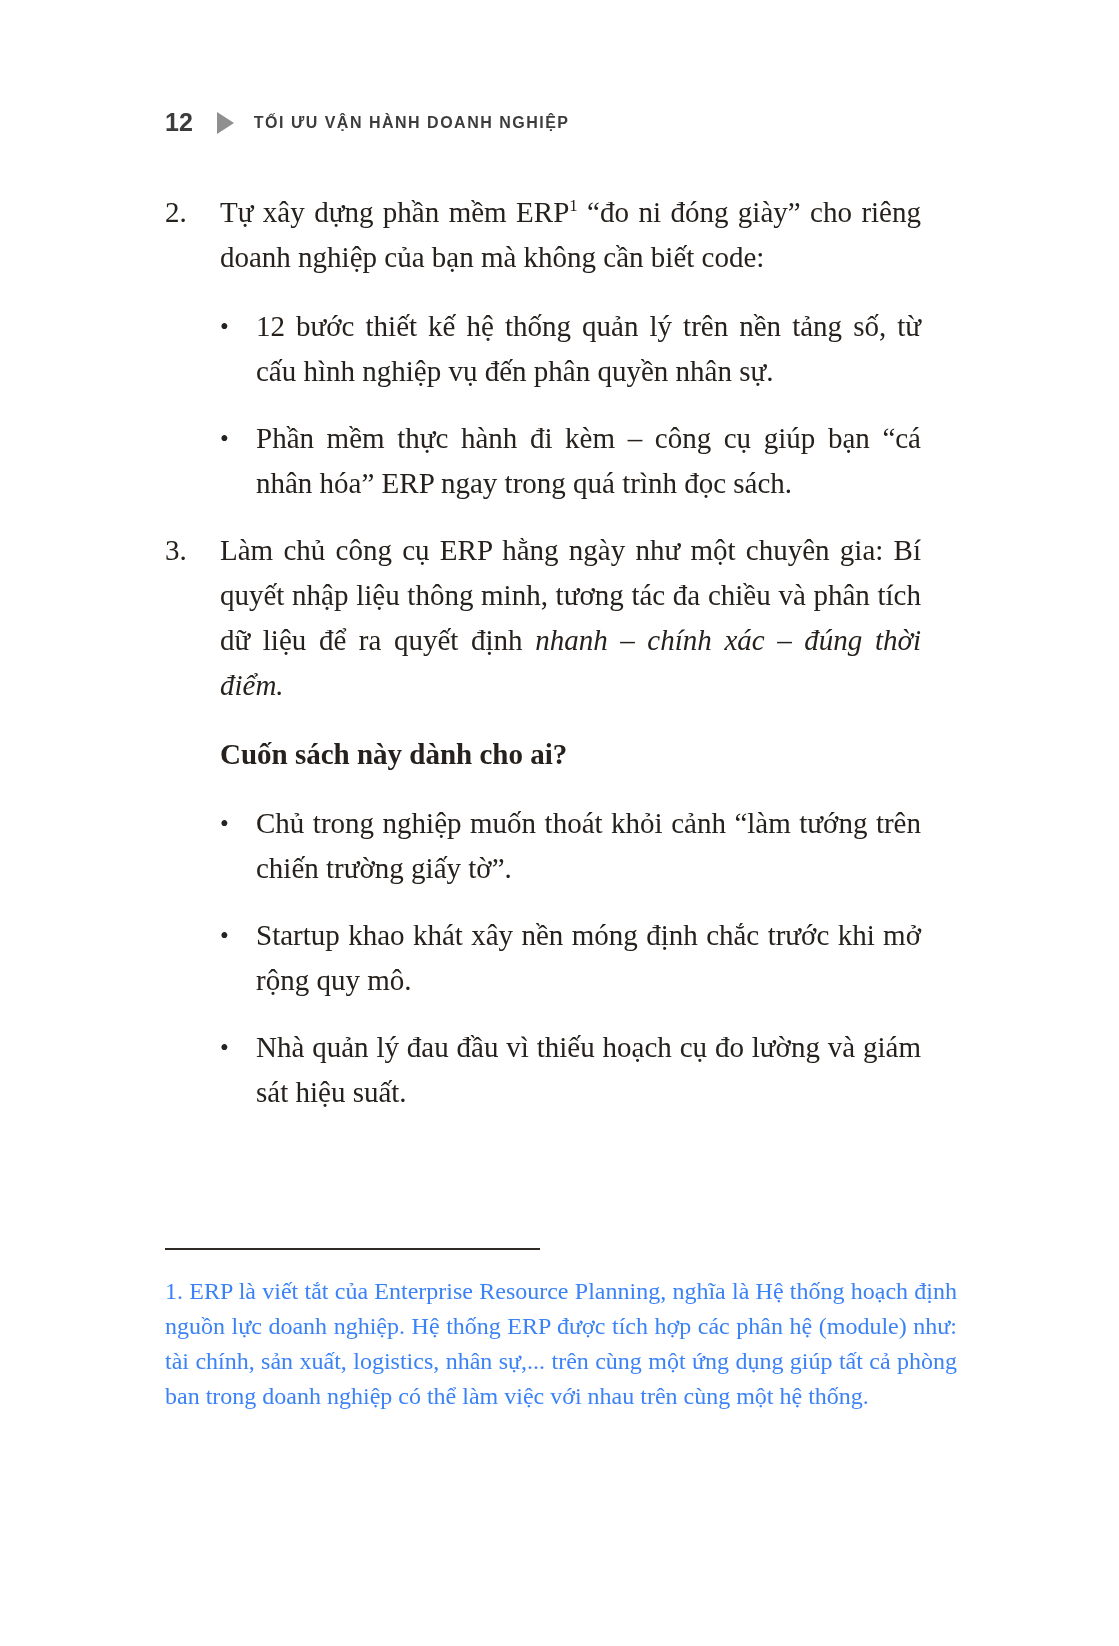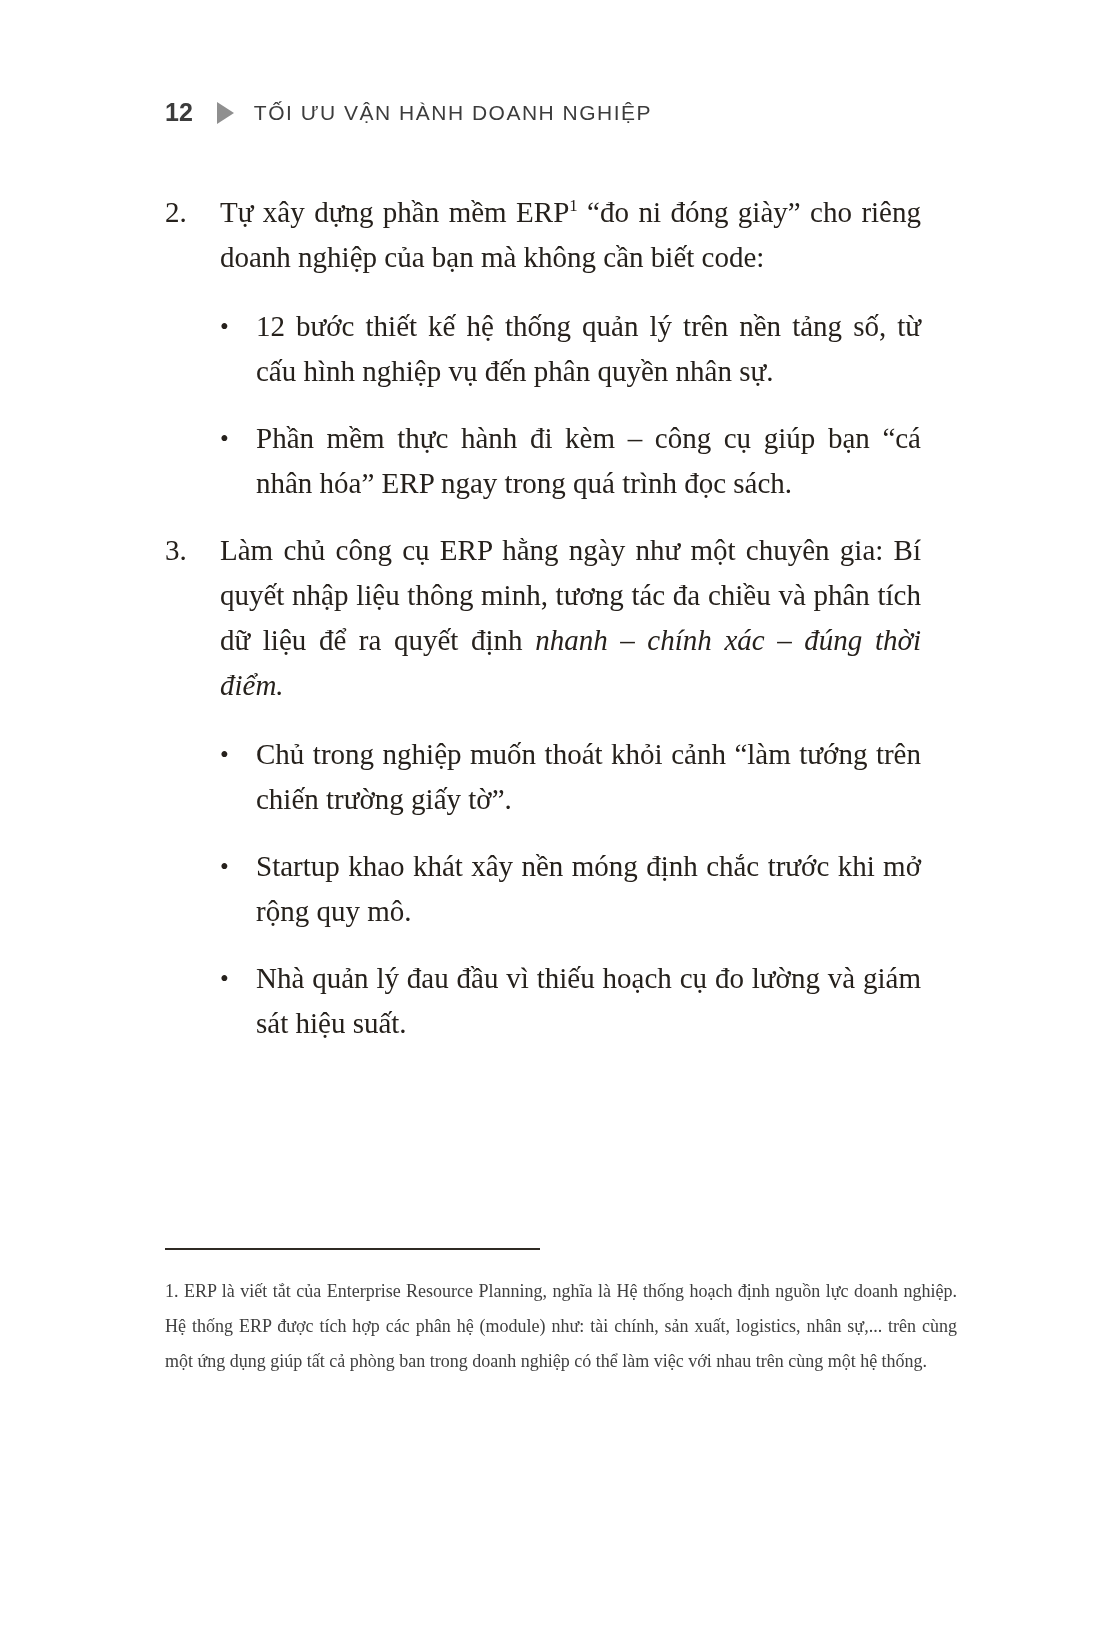--- a/index.html
+++ b/index.html
@@ -9,42 +9,42 @@
     background: #ffffff;
     position: relative;
     font-family: "Liberation Serif", serif;
     color: #26211c;
     overflow: hidden;
   }
 
   
   .page-header {
     position: absolute;
-    top: 98px;
+    top: 108px;
     left: 165px;
     display: flex;
     align-items: center;
     font-family: "Liberation Sans", sans-serif;
     color: #3c3c3c;
   }
   .page-number {
     font-size: 25px;
     font-weight: bold;
     margin-right: 24px;
   }
   .tri-icon {
     width: 0; height: 0;
     border-left: 17px solid #8f8f8f;
     border-top: 11px solid transparent;
     border-bottom: 11px solid transparent;
     margin-right: 20px;
   }
   .header-title {
-    font-size: 21px;
-    font-weight: normal;
+    font-size: 16px;
+    font-weight: bold;
     letter-spacing: 1.5px;
     white-space: nowrap;
   }
 
   
   .content {
     position: absolute;
     left: 165px;
     top: 190px;
     width: 756px;
@@ -71,24 +71,24 @@
     vertical-align: super;
     line-height: 0;
   }
 
   
   .footnote {
     position: absolute;
     left: 165px;
     top: 1248px;
     width: 792px;
-    font-size: 18px;
+    font-size: 24px;
     line-height: 35px;
     text-align: justify;
-    color: #404040;
+    color: #3b82f6;
   }
   .footnote-rule {
     width: 375px;
     border: 0;
     border-top: 2px solid #2f2a24;
     margin: 0 0 24px 0;
   }
 </style>
 </head>
 <body>
@@ -115,20 +115,21 @@
       <span class="bullet-marker">•</span>
       <span class="bullet-text">Phần mềm thực hành đi kèm – công cụ giúp bạn “cá nhân hóa” ERP ngay trong quá trình đọc sách.</span>
     </div>
   </div>
 
   <div class="numbered-item">
     <span class="item-number">3.</span>
     <span class="item-text"><span>Làm chủ công cụ ERP hằng ngày như một chuyên gia: Bí quyết nhập liệu thông minh, tương tác đa chiều và phân tích dữ liệu để ra quyết định </span><span class="italic-span">nhanh – chính xác – đúng thời điểm.</span></span>
   </div>
 
+  <div class="subheading">Cuốn sách này dành cho ai?</div>
 
   <div class="bullet-group">
     <div class="bullet-item">
       <span class="bullet-marker">•</span>
       <span class="bullet-text">Chủ trong nghiệp muốn thoát khỏi cảnh “làm tướng trên chiến trường giấy tờ”.</span>
     </div>
     <div class="bullet-item">
       <span class="bullet-marker">•</span>
       <span class="bullet-text">Startup khao khát xây nền móng định chắc trước khi mở rộng quy mô.</span>
     </div>

